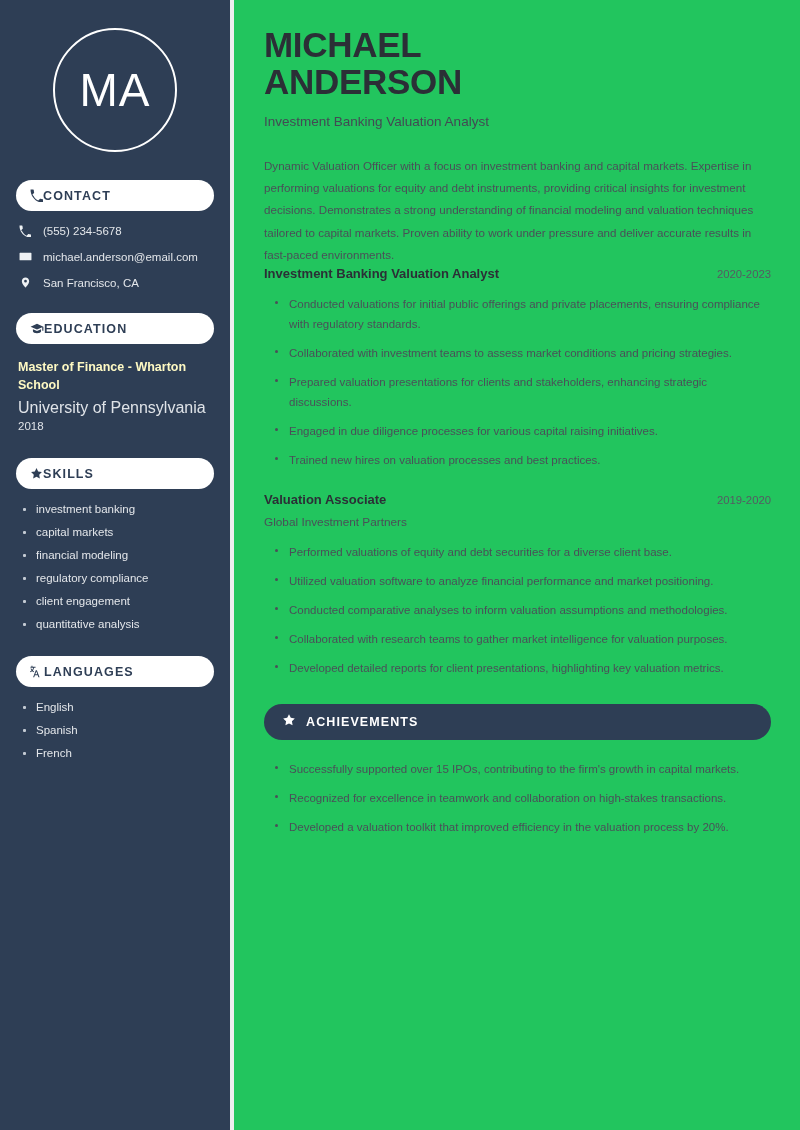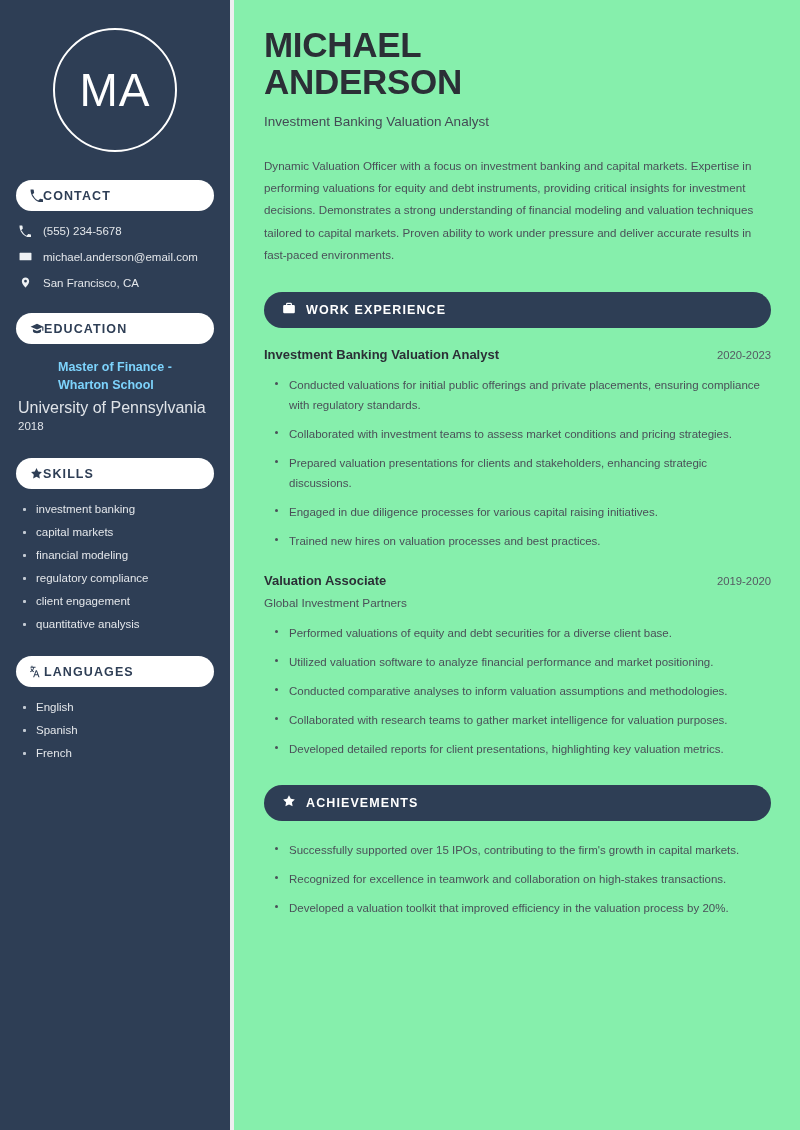--- a/index.html
+++ b/index.html
@@ -52,21 +52,21 @@
   .contact-list { margin:0 0 24px 2px; }
   .contact-row {
     display:flex; align-items:center; gap:11px;
     margin-bottom:13px;
     font-size:11.5px;
     color:#e3e6ea;
   }
   .contact-row .ico { width:14px; display:flex; justify-content:center; flex:0 0 14px; }
 
   .edu-block { margin:0 2px 26px 2px; }
-  .edu-degree { font-size:12.5px; font-weight:bold; color:#7dd3fc; line-height:1.45;margin-left:40px; }
+  .edu-degree { font-size:12.5px; font-weight:bold; color:#fef9c3; line-height:1.45; }
   .edu-school { font-size:16px; color:#dfe3e8; margin-top:5px; }
   .edu-year { font-size:11.5px; color:#dfe3e8; margin-top:3px; }
 
   ul.side-list { list-style:none; margin:0 0 26px 6px; }
   ul.side-list li {
     position:relative;
     font-size:11.5px;
     color:#e3e6ea;
     padding-left:14px;
     margin-bottom:11px;
@@ -77,21 +77,21 @@
     left:1px; top:5px;
     width:3px; height:3px;
     background:#c3cad3;
     border-radius:1px;
   }
 
   
   .main {
     flex:1;
     padding:26px 29px 0 30px;
-    background:#86efac;
+    background:#22c55e;
   }
   .name {
     font-size:35px;
     font-weight:bold;
     color:#2b2f36;
     line-height:1.07;
     letter-spacing:-0.3px;
   }
   .job-title-top {
     font-size:13.5px;
@@ -256,28 +256,20 @@
 
     <h1 class="name">
       <span>MICHAEL</span><br>
       <span>ANDERSON</span>
     </h1>
 
     <div class="job-title-top">Investment Banking Valuation Analyst</div>
 
     <p class="summary">Dynamic Valuation Officer with a focus on investment banking and capital markets. Expertise in performing valuations for equity and debt instruments, providing critical insights for investment decisions. Demonstrates a strong understanding of financial modeling and valuation techniques tailored to capital markets. Proven ability to work under pressure and deliver accurate results in fast-paced environments.</p>
 
-    <div class="banner">
-      <span>
-        <svg width="14" height="14" viewBox="0 0 24 24" fill="#ffffff">
-            <path d="M9 3h6a2 2 0 012 2v2h3a2 2 0 012 2v10a2 2 0 01-2 2H4a2 2 0 01-2-2V9a2 2 0 012-2h3V5a2 2 0 012-2zm0 4h6V5H9v2z"></path>
-          </svg>
-      </span>
-      <span class="banner-label">WORK EXPERIENCE</span>
-    </div>
 
     <div class="exp-block">
       <div class="exp-head">
         <div class="exp-role">Investment Banking Valuation Analyst</div>
         <div class="exp-dates">2020-2023</div>
       </div>
       <ul class="bullets">
         <li>Conducted valuations for initial public offerings and private placements, ensuring compliance with regulatory standards.</li>
         <li>Collaborated with investment teams to assess market conditions and pricing strategies.</li>
         <li>Prepared valuation presentations for clients and stakeholders, enhancing strategic discussions.</li>

